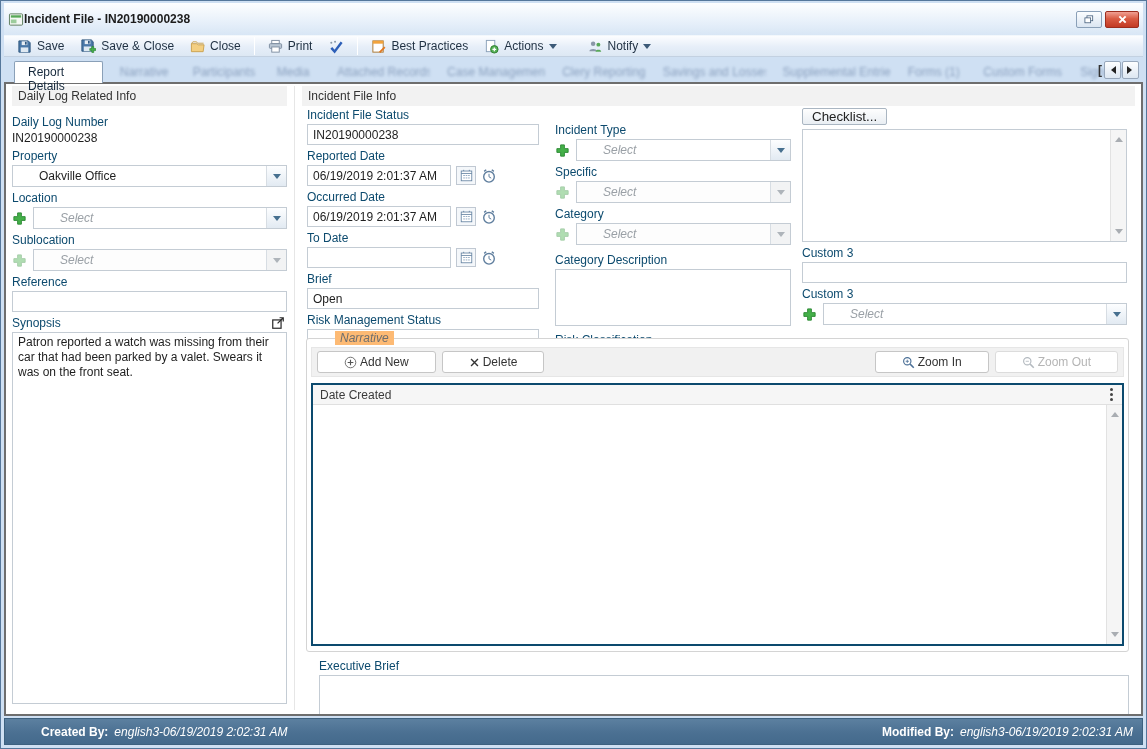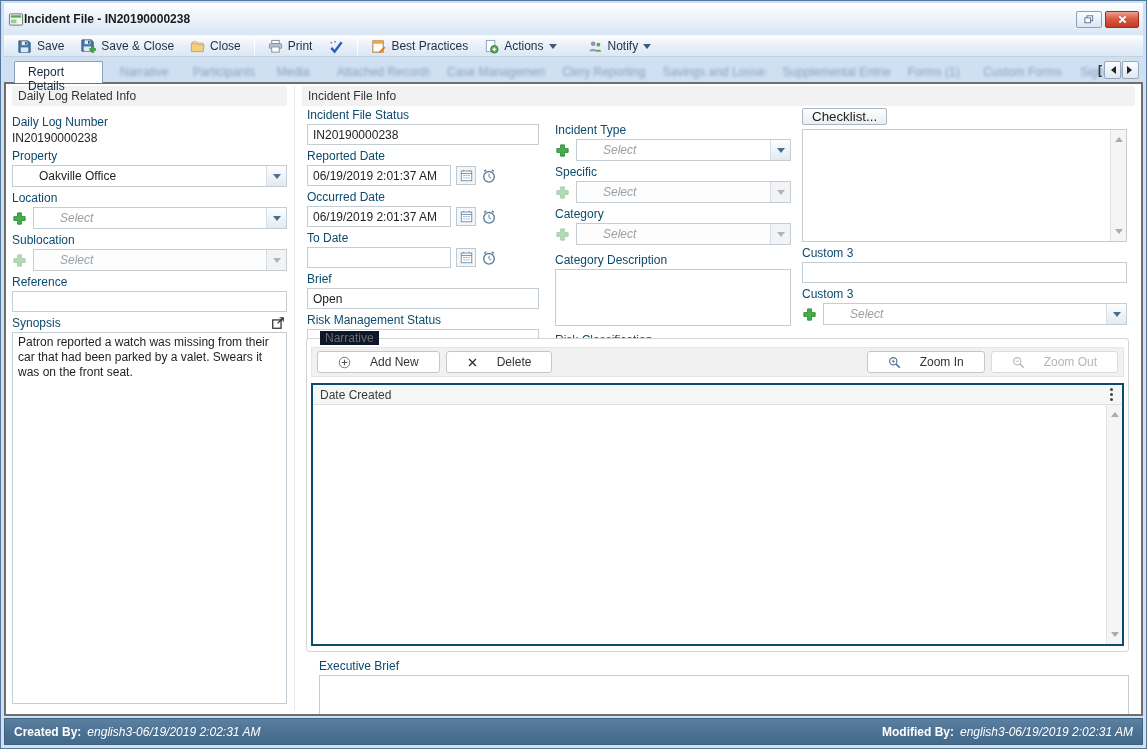--- a/index.html
+++ b/index.html
@@ -77,42 +77,42 @@
   .lb-body { flex:1; }
   .vscroll { width:16px; border-left:1px solid #e2e2e2; background:#f5f5f5; display:flex; flex-direction:column; justify-content:space-between; align-items:center; padding:3px 0; }
   .tri-up-s { width:0;height:0;border:4px solid transparent;border-bottom:5px solid #a9adb2; }
   .tri-dn-s { width:0;height:0;border:4px solid transparent;border-top:5px solid #a9adb2; }
 
   .btn { display:inline-flex; align-items:center; gap:5px; border:1px solid #aab6c2; border-radius:2px;
     background:linear-gradient(#fefefe,#e9eef3); padding:2px 9px; color:#222; height:17px; }
 
   
   .group { position:absolute; left:4px; right:6px; top:252px; height:314px; border:1px solid #d4d4d4; border-radius:3px; background:#fff; }
-  .group-legend { position:absolute; top:-8px; left:13px; background:#0f172a; padding:0 5px; color:#6e6e6e; }
+  .group-legend { position:absolute; top:-8px; left:28px; background:#fdba74; padding:0 5px; color:#6e6e6e;font-style:italic; }
   .ntoolbar { margin:8px 4px 4px; height:30px; background:#f1f1f1; border:1px solid #e6e6e6; display:flex; align-items:center; padding:0 5px; gap:6px; }
-  .nbtn { display:inline-flex; align-items:center; gap:19px; border:1px solid #c6c6c6; border-radius:3px; background:#fff; padding:3px 20px; color:#333; height:22px; }
+  .nbtn { display:inline-flex; align-items:center; gap:3px; border:1px solid #c6c6c6; border-radius:3px; background:#fff; padding:3px 26px; color:#333; height:22px; }
   .nbtn.dis { color:#b5b5b5; border-color:#dcdcdc; }
   .nspacer { flex:1; }
   .grid { position:absolute; left:4px; right:4px; top:44px; bottom:5px; border:2px solid #0c4a6e; display:flex; flex-direction:column; }
   .grid-hdr { height:20px; background:#f6f6f6; border-bottom:1px solid #e0e0e0; display:flex; align-items:center; padding:0 7px; color:#3a3a3a; }
   .grid-body { flex:1; display:flex; }
   .grid-fill { flex:1; background:#fff; }
   .vdots { display:flex; flex-direction:column; gap:2px; margin-left:auto; margin-right:2px; }
   .vdots i { width:3px; height:3px; background:#444; border-radius:50%; }
 
   .exec { position:absolute; left:17px; right:6px; top:573px; }
 
   .syn-head { display:flex; align-items:flex-end; justify-content:space-between; }
   .syn-expand { margin:2px 2px 2px 0; }
 
   
   .statusbar { height:27px; margin-top:2px; background:linear-gradient(#5c80a0,#4b7092 55%,#446a8c); color:#fff;
     display:flex; align-items:center; justify-content:space-between; padding:0 9px; border:1px solid #3d617f; }
   .sb-group { display:flex; gap:6px; align-items:center; }
-  .sb-label { font-weight:bold; }
+  .sb-label { font-weight:bold;margin-left:27px; }
   .sb-val { font-style:italic; }
 </style>
 </head>
 <body>
 
 <div class="window">
 
   <div class="titlebar">
     <span class="plain-ic">
       <svg width="16" height="15" viewBox="0 0 16 16">

